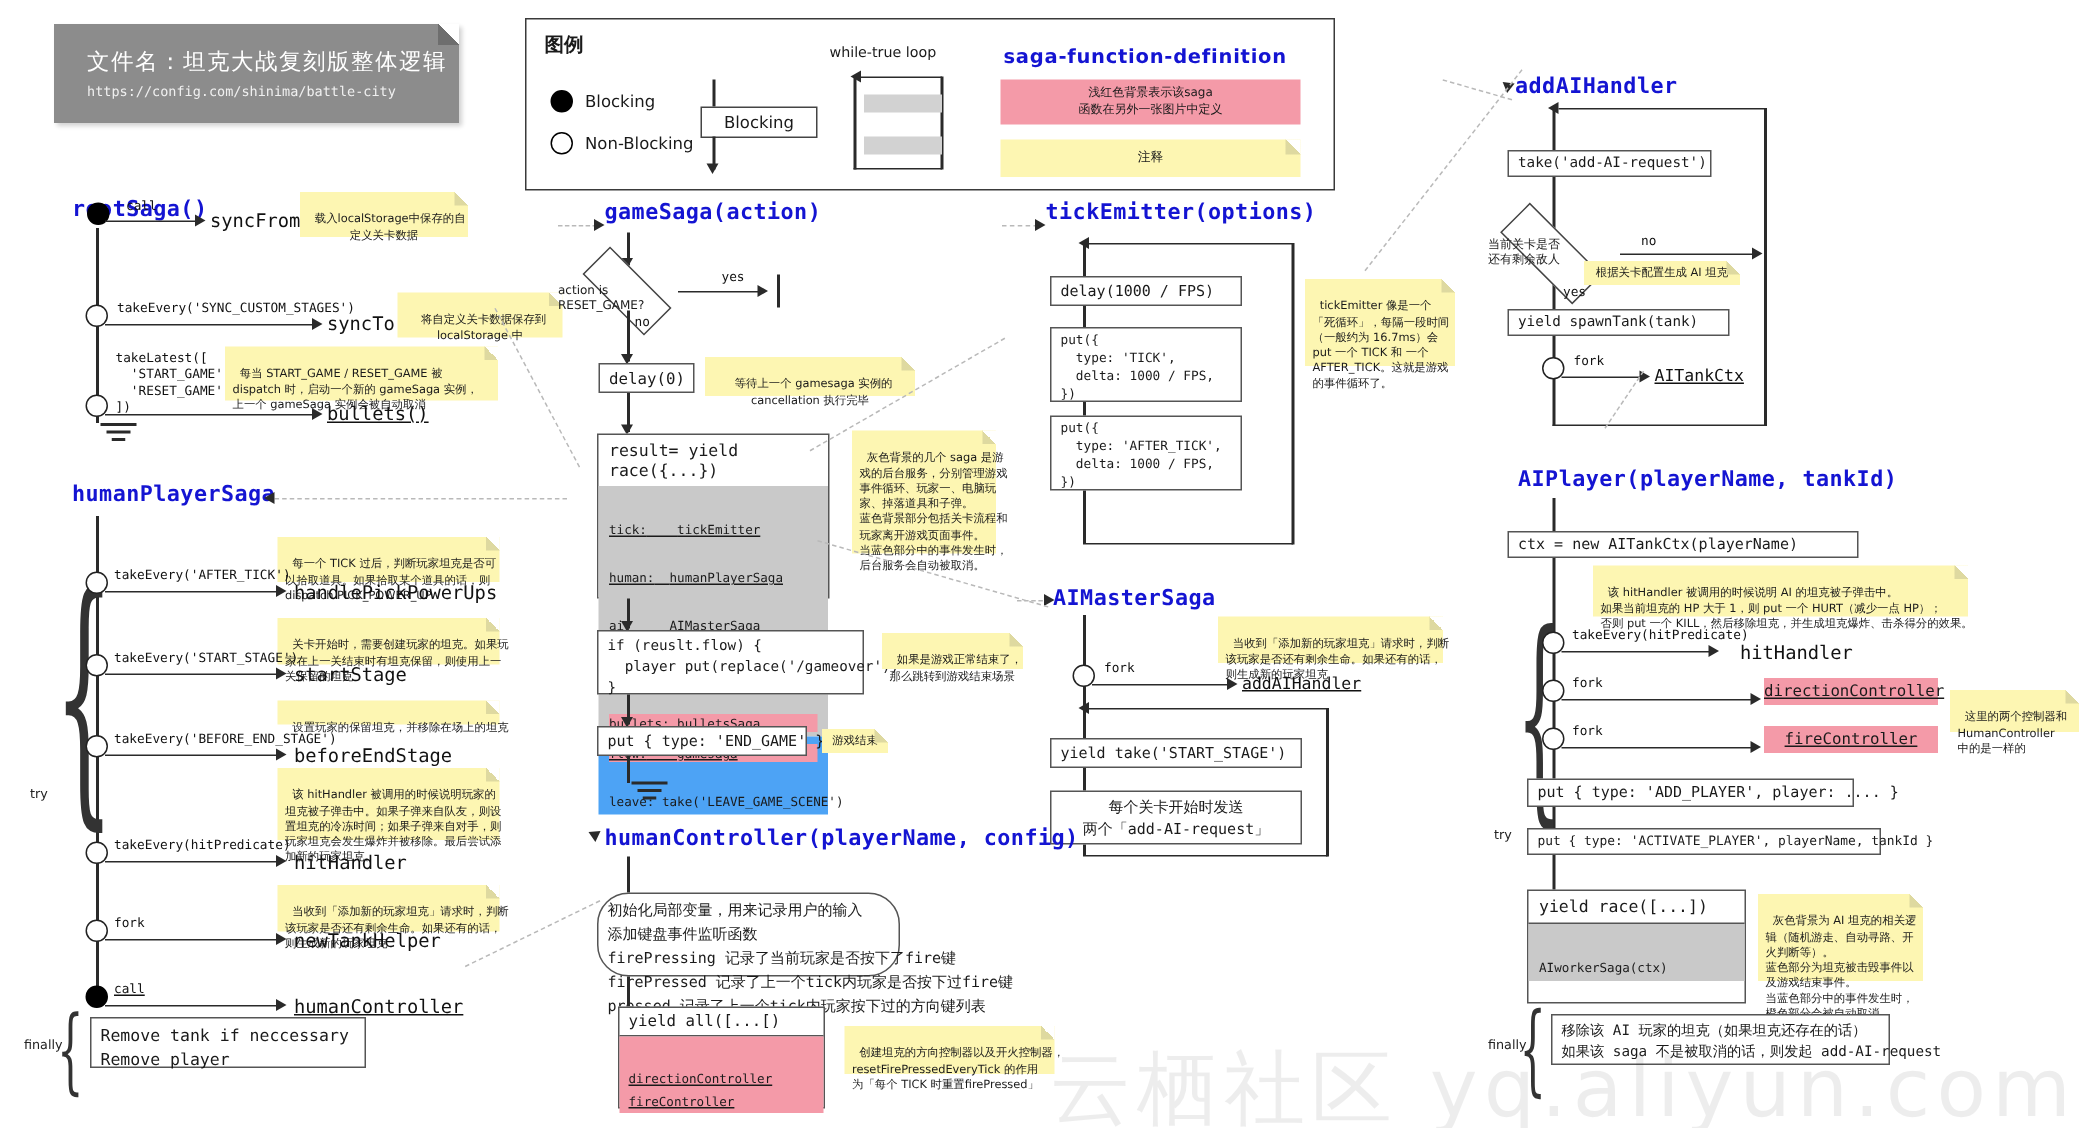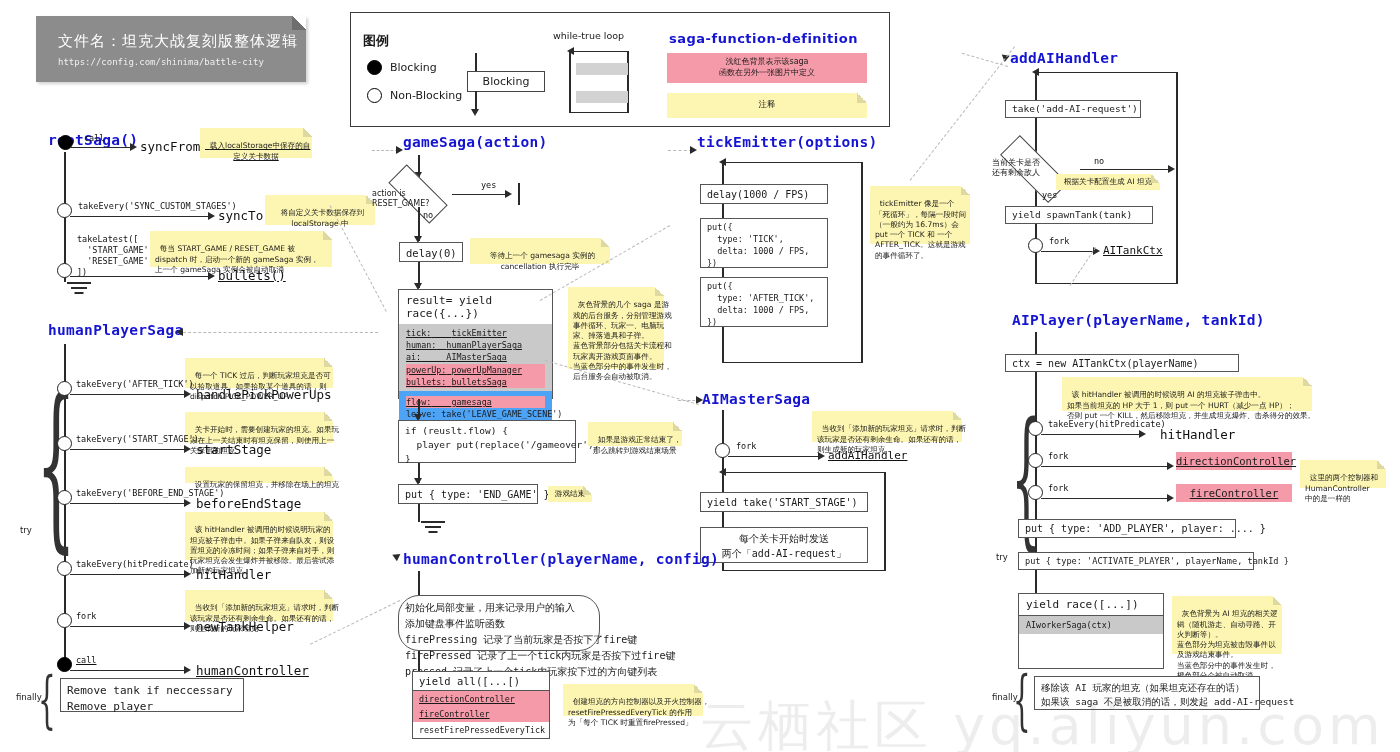--- a/index.html
+++ b/index.html
@@ -12,21 +12,21 @@
   #title-card{left:36px;top:16px;width:270px;height:66px;background:#8c8c8c;
      box-shadow:2px 2px 3px rgba(0,0,0,.18);}
   #title-card .fold{position:absolute;right:0;top:0;width:14px;height:14px;
      background:linear-gradient(225deg,#ffffff 50%,#6e6e6e 50%);}
   #title-card .t1{position:absolute;left:22px;top:16px;font-size:15px;color:#fff;letter-spacing:1px;}
   #title-card .t2{position:absolute;left:22px;top:41px;font-size:9px;color:#f0f0f0;
      font-family:"DejaVu Sans Mono","Liberation Mono",monospace;}
 
   
   #legend{left:350px;top:12px;width:538px;height:113px;border:1.5px solid #3a3a3a;background:#fff;}
-  #legend .lg-title{position:absolute;left:12px;top:8px;font-size:13px;font-weight:bold;margin-top:11px;}
+  #legend .lg-title{position:absolute;left:12px;top:8px;font-size:13px;font-weight:bold;}
   .dot-filled{width:13px;height:13px;border-radius:50%;background:#000;border:1.5px solid #000;}
   .dot-open{width:13px;height:13px;border-radius:50%;background:#fff;border:1.5px solid #000;}
   #legend .lrow{position:absolute;display:flex;align-items:center;gap:8px;font-size:11px;}
   #legend .blocking-box{position:absolute;left:466px;top:60px;width:74px;height:19px;border:1px solid #444;
      background:#fff;font-size:11px;text-align:center;line-height:19px;}
   .wt-label{position:absolute;font-size:9.5px;}
   .gbar{position:absolute;background:#d2d2d2;height:12px;}
   .sfd-title{position:absolute;font-size:13px;color:#1414d2;font-weight:bold;letter-spacing:.5px;}
   .pinkbox{background:#f49aa8;}
   .yellowbox{background:#fdf6b2;}
@@ -59,21 +59,21 @@
   .ground i{position:absolute;display:block;background:#2a2a2a;height:1.6px;left:50%;transform:translateX(-50%);}
   .brace{position:absolute;font-size:34px;color:#333;font-family:"DejaVu Serif","Liberation Serif",serif;
      line-height:1;}
   .sidelabel{position:absolute;font-size:8.5px;color:#222;}
   .dashed{position:absolute;border-top:1px dashed #b9b9b9;}
   .racebox{position:absolute;box-sizing:border-box;border:1.3px solid #555;background:#fff;}
   .race-head{font-family:"DejaVu Sans Mono","Liberation Mono",monospace;font-size:11px;padding:4px 7px;}
   .race-gray{background:#c9c9c9;padding:3px 7px;}
   .race-blue{background:#4da3f5;padding:3px 7px;}
   .race-line{font-family:"DejaVu Sans Mono","Liberation Mono",monospace;font-size:8.4px;
-     line-height:1.45;white-space:pre;}
+     line-height:1.45;white-space:pre;margin-top:20px;}
   .race-line.u{text-decoration:underline;}
   .pink-strip{background:#f49aa8;display:block;}
   #watermark{position:absolute;left:700px;top:690px;font-size:54px;color:rgba(0,0,0,.07);
      letter-spacing:4px;white-space:nowrap;font-family:"DejaVu Sans","Liberation Sans",sans-serif;}
 </style>
 </head>
 <body>
 
 <div class="abs" id="title-card">
   <div class="fold"></div>
@@ -120,21 +120,21 @@
 </div>
 
 <div class="fn-title" style="left:48px;top:132px;">rootSaga()</div>
 <div class="vline" style="left:64px;top:152px;height:130px;"></div>
 
 <div class="node-f" style="left:58px;top:134px;top:135px;"></div>
 <div class="hline" style="left:70px;top:147px;width:62px;"></div>
 <div class="arrowhead ar-right" style="left:130px;top:143px;"></div>
 <div class="edge-label" style="left:84px;top:133px;">call</div>
 <div class="target" style="left:140px;top:139px;">syncFrom()</div>
-<div class="note" style="left:200px;top:128px;width:112px;height:30px;white-space:pre;text-align:center;text-decoration:underline;">
+<div class="note" style="left:200px;top:128px;width:112px;height:30px;white-space:pre;text-align:center;">
   <span class="fold"></span><span>载入localStorage中保存的自
 定义关卡数据</span>
 </div>
 
 <div class="node-o" style="left:57px;top:203px;"></div>
 <div class="hline" style="left:70px;top:216px;width:140px;"></div>
 <div class="arrowhead ar-right" style="left:208px;top:212px;"></div>
 <div class="edge-label" style="left:78px;top:201px;">takeEvery('SYNC_CUSTOM_STAGES')</div>
 <div class="target" style="left:218px;top:208px;">syncTo()</div>
 <div class="note" style="left:265px;top:195px;width:110px;height:30px;white-space:pre;text-align:center;">

